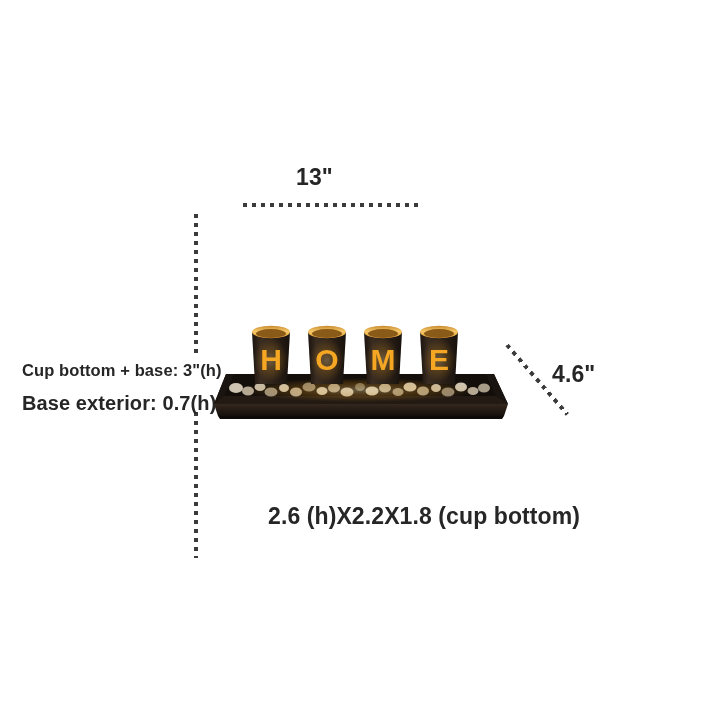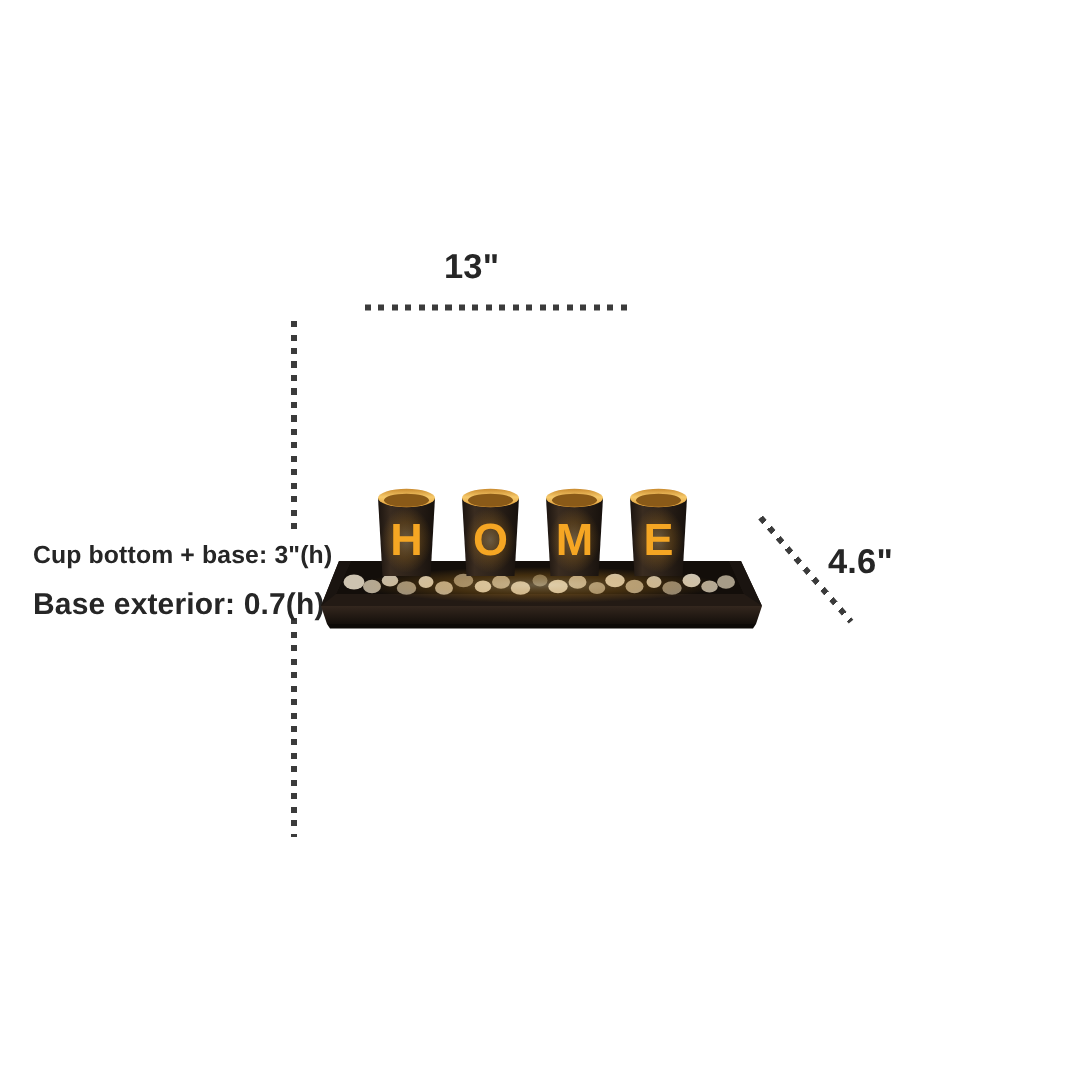--- a/index.html
+++ b/index.html
@@ -111,20 +111,21 @@
 
   <div class="dash-v" id="dash-v-upper"></div>
   <div class="dash-v" id="dash-v-lower"></div>
 
   <div class="dim-text" id="label-cup-base">Cup bottom + base: 3"(h)</div>
   <div class="dim-text" id="label-base-ext">Base exterior: 0.7(h)</div>
 
   <div id="dash-diag"></div>
   <div class="dim-text" id="label-depth">4.6"</div>
 
+  <div class="dim-text" id="label-cup-dims">2.6 (h)X2.2X1.8 (cup bottom)</div>
 
   <div id="product">
     <svg width="296" height="110" viewBox="0 0 296 110">
       <defs>
         <linearGradient id="cupBody" x1="0" y1="0" x2="1" y2="0">
           <stop offset="0%" stop-color="#1b1410"></stop>
           <stop offset="22%" stop-color="#3a2c20"></stop>
           <stop offset="55%" stop-color="#2e231a"></stop>
           <stop offset="100%" stop-color="#17110d"></stop>
         </linearGradient>

